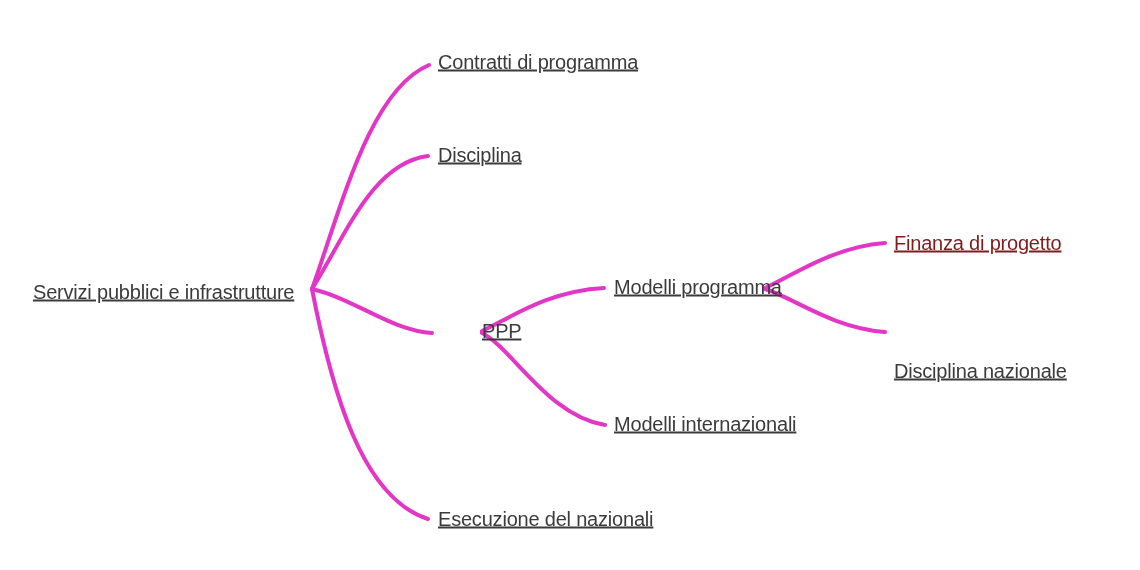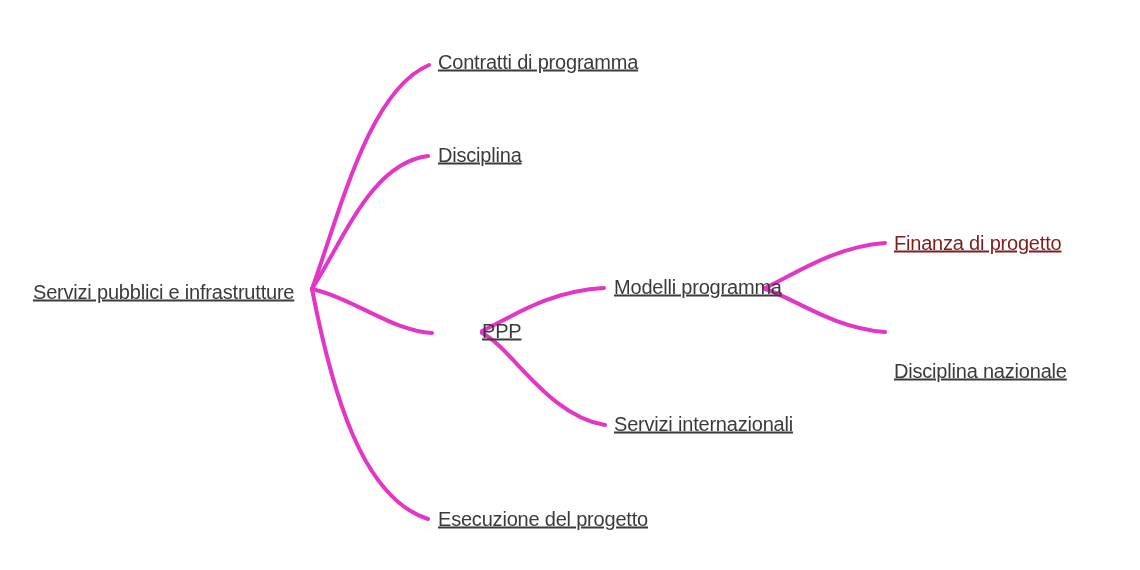--- a/index.html
+++ b/index.html
@@ -57,23 +57,23 @@
   </svg>
 
   <div class="node" style="left: 33px; top: 292px; color: rgb(59, 59, 59);">Servizi pubblici e infrastrutture</div>
 
   <div class="node" style="left: 438px; top: 62px; color: rgb(59, 59, 59);">Contratti di programma</div>
 
   <div class="node" style="left: 438px; top: 155px; color: rgb(59, 59, 59);">Disciplina</div>
 
   <div class="node" style="left: 438px; top: 331px; color: rgb(59, 59, 59); margin-left: 44px;">PPP</div>
 
-  <div class="node" style="left: 438px; top: 519px; color: rgb(59, 59, 59);">Esecuzione del progetto</div>
+  <div class="node" style="left: 438px; top: 519px; color: rgb(59, 59, 59);">Esecuzione del nazionali</div>
 
   <div class="node" style="left: 614px; top: 287px; color: rgb(59, 59, 59);">Modelli programma</div>
 
-  <div class="node" style="left: 614px; top: 424px; color: rgb(59, 59, 59);">Servizi internazionali</div>
+  <div class="node" style="left: 614px; top: 424px; color: rgb(59, 59, 59);">Modelli internazionali</div>
 
   <div class="node" style="left: 894px; top: 243px; color: #7f1d1d;">Finanza di progetto</div>
 
   <div class="node" style="left: 894px; top: 331px; color: rgb(59, 59, 59); margin-top: 40px;">Disciplina nazionale</div>
 
 </div>
 
 </body></html>

